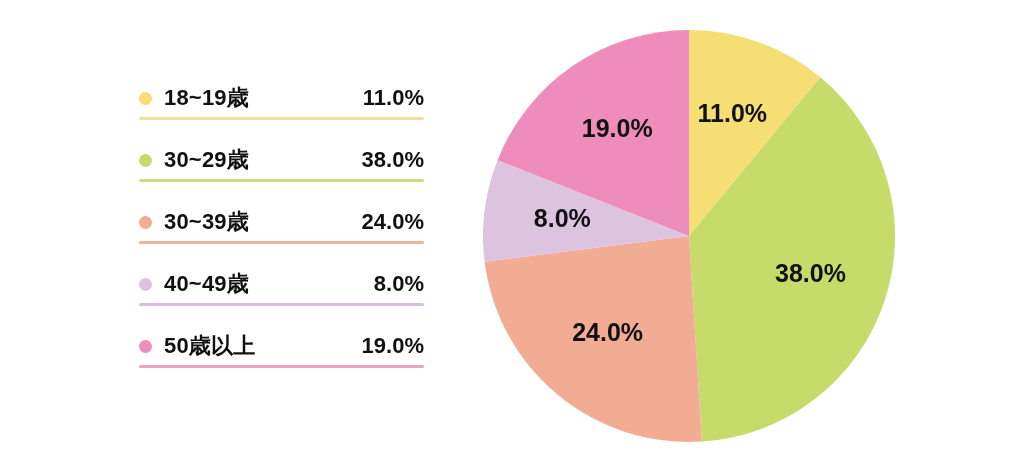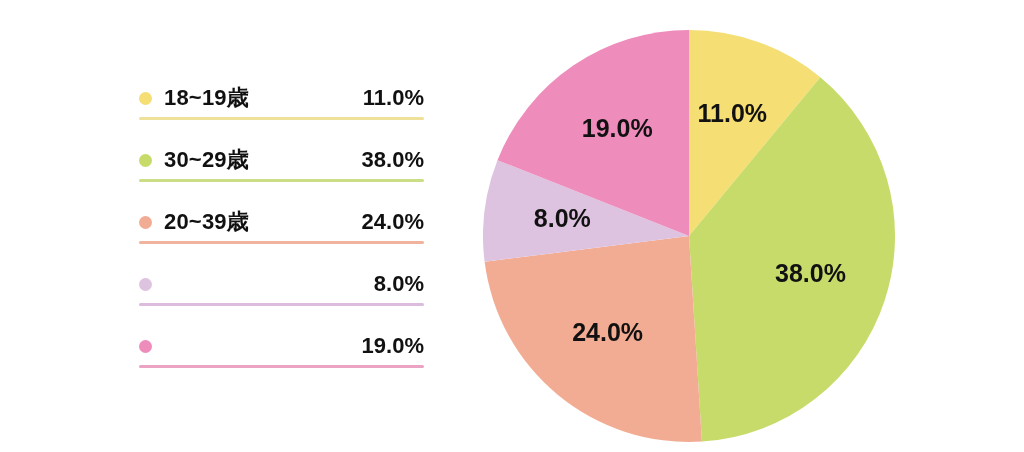--- a/index.html
+++ b/index.html
@@ -119,37 +119,39 @@
         <span class="legend-dot" style="background:#C7DB6A"></span>
         <span class="legend-label">30~29歳</span>
         <span class="legend-value">38.0%</span>
       </div>
       <div class="legend-rule" style="background:#CBDE86"></div>
     </div>
 
     <div class="legend-row">
       <div class="legend-line">
         <span class="legend-dot" style="background:#F2AC93"></span>
-        <span class="legend-label">20~39歳</span>
+        <span class="legend-label">30~39歳</span>
         <span class="legend-value">24.0%</span>
       </div>
       <div class="legend-rule" style="background:#F0B39E"></div>
     </div>
 
     <div class="legend-row">
       <div class="legend-line">
         <span class="legend-dot" style="background:#DEC3E0"></span>
+        <span class="legend-label">40~49歳</span>
         <span class="legend-value">8.0%</span>
       </div>
       <div class="legend-rule" style="background:#DCBCDE"></div>
     </div>
 
     <div class="legend-row">
       <div class="legend-line">
         <span class="legend-dot" style="background:#EE8CBC"></span>
+        <span class="legend-label">50歳以上</span>
         <span class="legend-value">19.0%</span>
       </div>
       <div class="legend-rule" style="background:#EBA3C4"></div>
     </div>
 
   </div>
 
   <div id="pie-wrap">
     <svg id="pie-svg" viewBox="0 0 412 412">
       <g id="slices">

